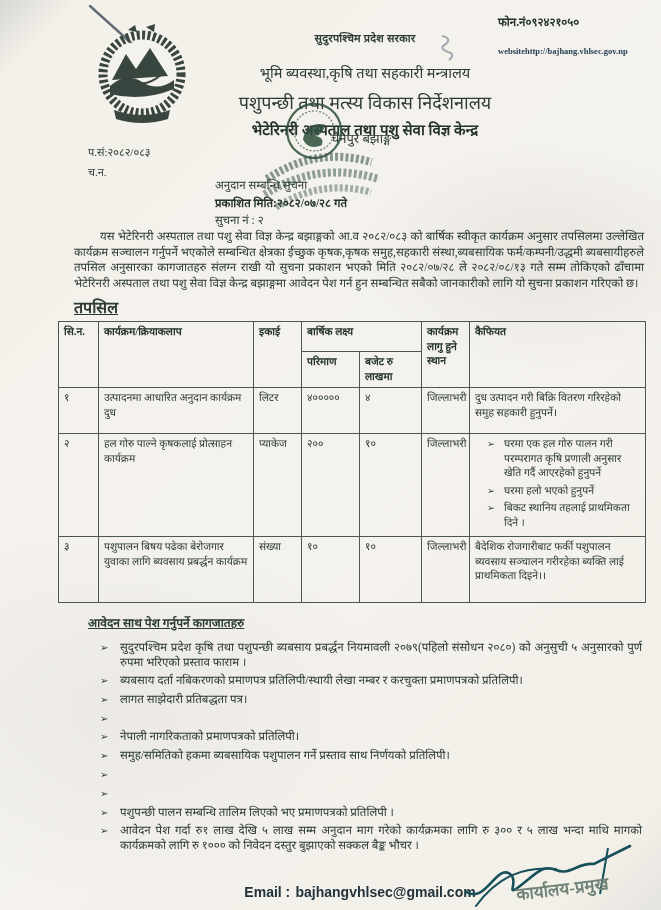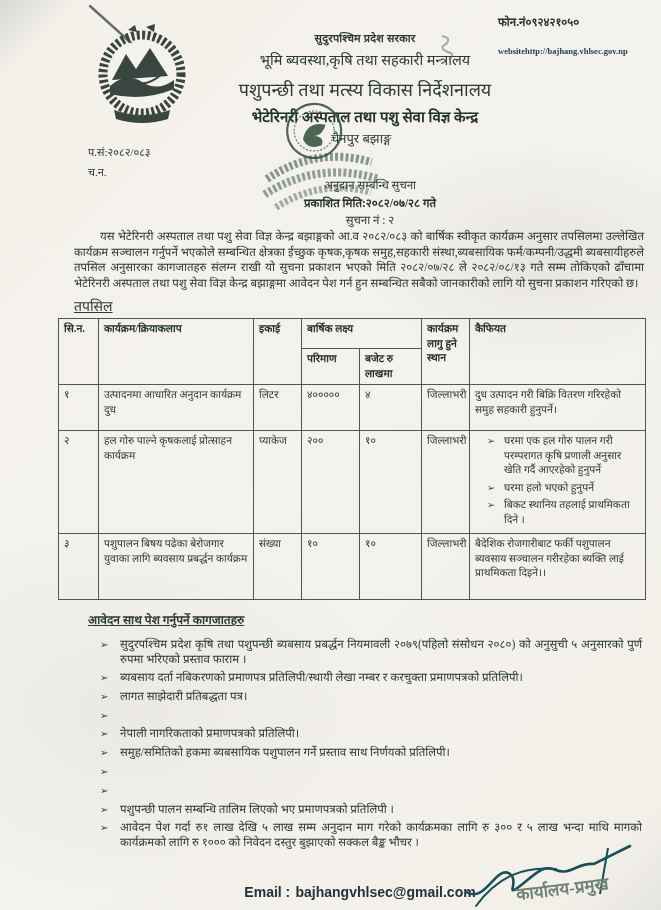--- a/index.html
+++ b/index.html
@@ -14,38 +14,38 @@
     background:
       radial-gradient(ellipse 260px 160px at 82% 28%, rgba(208,206,198,.35), transparent 70%),
       radial-gradient(ellipse 380px 260px at 18% 78%, rgba(214,212,205,.30), transparent 70%),
       linear-gradient(135deg,#d9d7d2 0%, #f3f1ea 5%, #f4f2ec 50%, #f2f0e9 93%, #e6e4de 100%);
   }
   
   .pen-mark { position:absolute; left:78px; top:2px; opacity:.85; }
   .emblem   { position:absolute; left:92px; top:22px; }
   .hdr-center { position:absolute; left:170px; top:30px; width:390px; text-align:center; }
   .hdr-gov   { font-size:11px; font-weight:bold; letter-spacing:.2px; }
-  .hdr-min   { font-size:14.5px; margin-top:4px; }
+  .hdr-min   { font-size:14.5px; margin-top:17px; }
   .hdr-dir   { font-size:18px; margin-top:8px; }
   .hdr-off   { font-size:15px; font-weight:bold; margin-top:5px; color:#23322c; white-space:nowrap; }
   .contact   { position:absolute; left:498px; top:14px; width:160px; }
   .contact-phone  { font-size:11.5px; font-weight:bold; color:#23322c; }
   .contact-web    { font-size:8.5px; font-weight:bold; color:#274056; margin-top:17px; }
   .hdr-scribble { position:absolute; left:436px; top:32px; opacity:.55; }
   .location { position:absolute; left:331px; top:129px; font-size:13px; }
   .stamp { position:absolute; left:225px; top:98px; }
   .refs { position:absolute; left:88px; top:142px; font-size:11px; line-height:20px; }
-  .notice-meta { position:absolute; left:215px; top:177px; width:310px; text-align:center;
+  .notice-meta { position:absolute; left:215px; top:177px; width:310px; text-align:left;
                  font-size:11.5px; line-height:17.5px; }
   .notice-meta .b { font-weight:bold; color:#23322c; }
   
   .main { position:absolute; left:58px; top:229px; width:588px; }
   .body-text { padding-left:16px; padding-right:2px; font-size:11.5px; line-height:15.6px;
                text-align:justify; text-indent:26px; }
-  .tapasil { margin:5px 6px 3px 16px; font-weight:normal; font-size:14px;
+  .tapasil { margin:5px 6px 3px 16px; font-weight:bold; font-size:16px;
              text-decoration:underline; display:inline-block; }
   table { border-collapse:collapse; width:100%; font-size:10.5px; table-layout:fixed; }
   th,td { border:1px solid #4c5750; padding:3px 5px; vertical-align:top;
           text-align:left; font-weight:normal; line-height:14.5px;font-family:Liberation Serif, serif; }
   th { font-weight:bold; color:#24332d; }
   col.c-sn{width:40px} col.c-act{width:155px} col.c-unit{width:48px}
   col.c-qty{width:58px} col.c-bud{width:62px} col.c-pl{width:48px} col.c-rem{width:auto}
   tr.hr1{height:30px} tr.hr2{height:34px}
   tr.r1{height:46px} tr.r2{height:82px} tr.r3{height:66px}
   .rb { display:flex; gap:6px; margin:0 0 3px 12px; }

